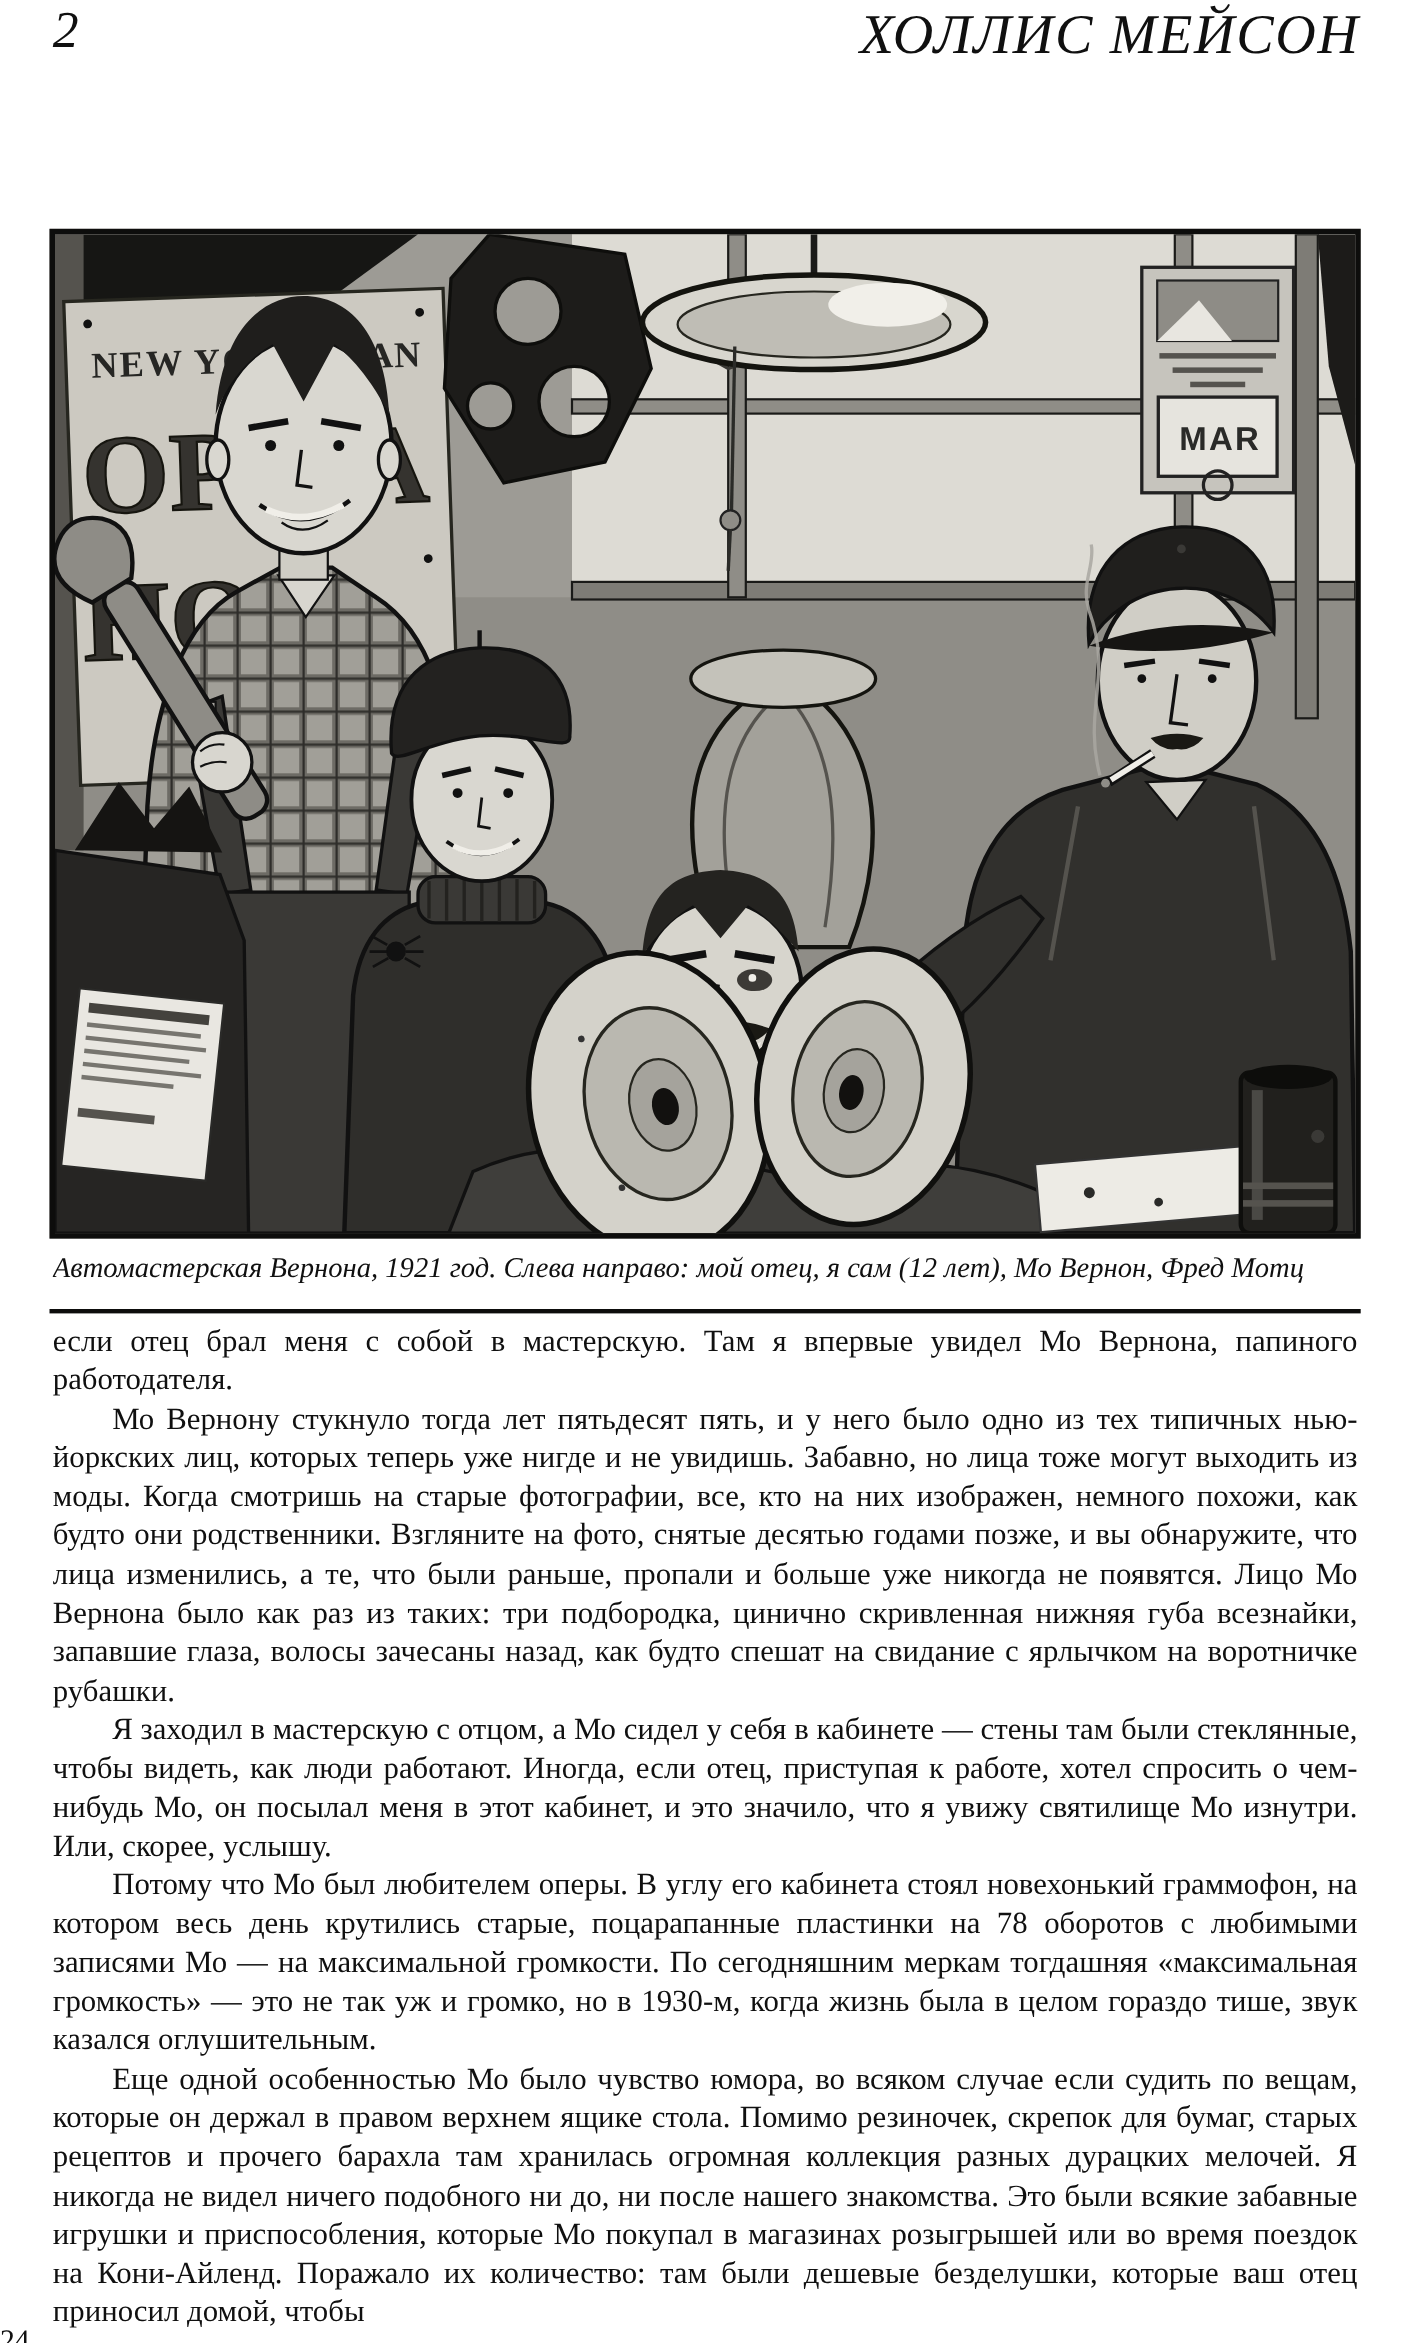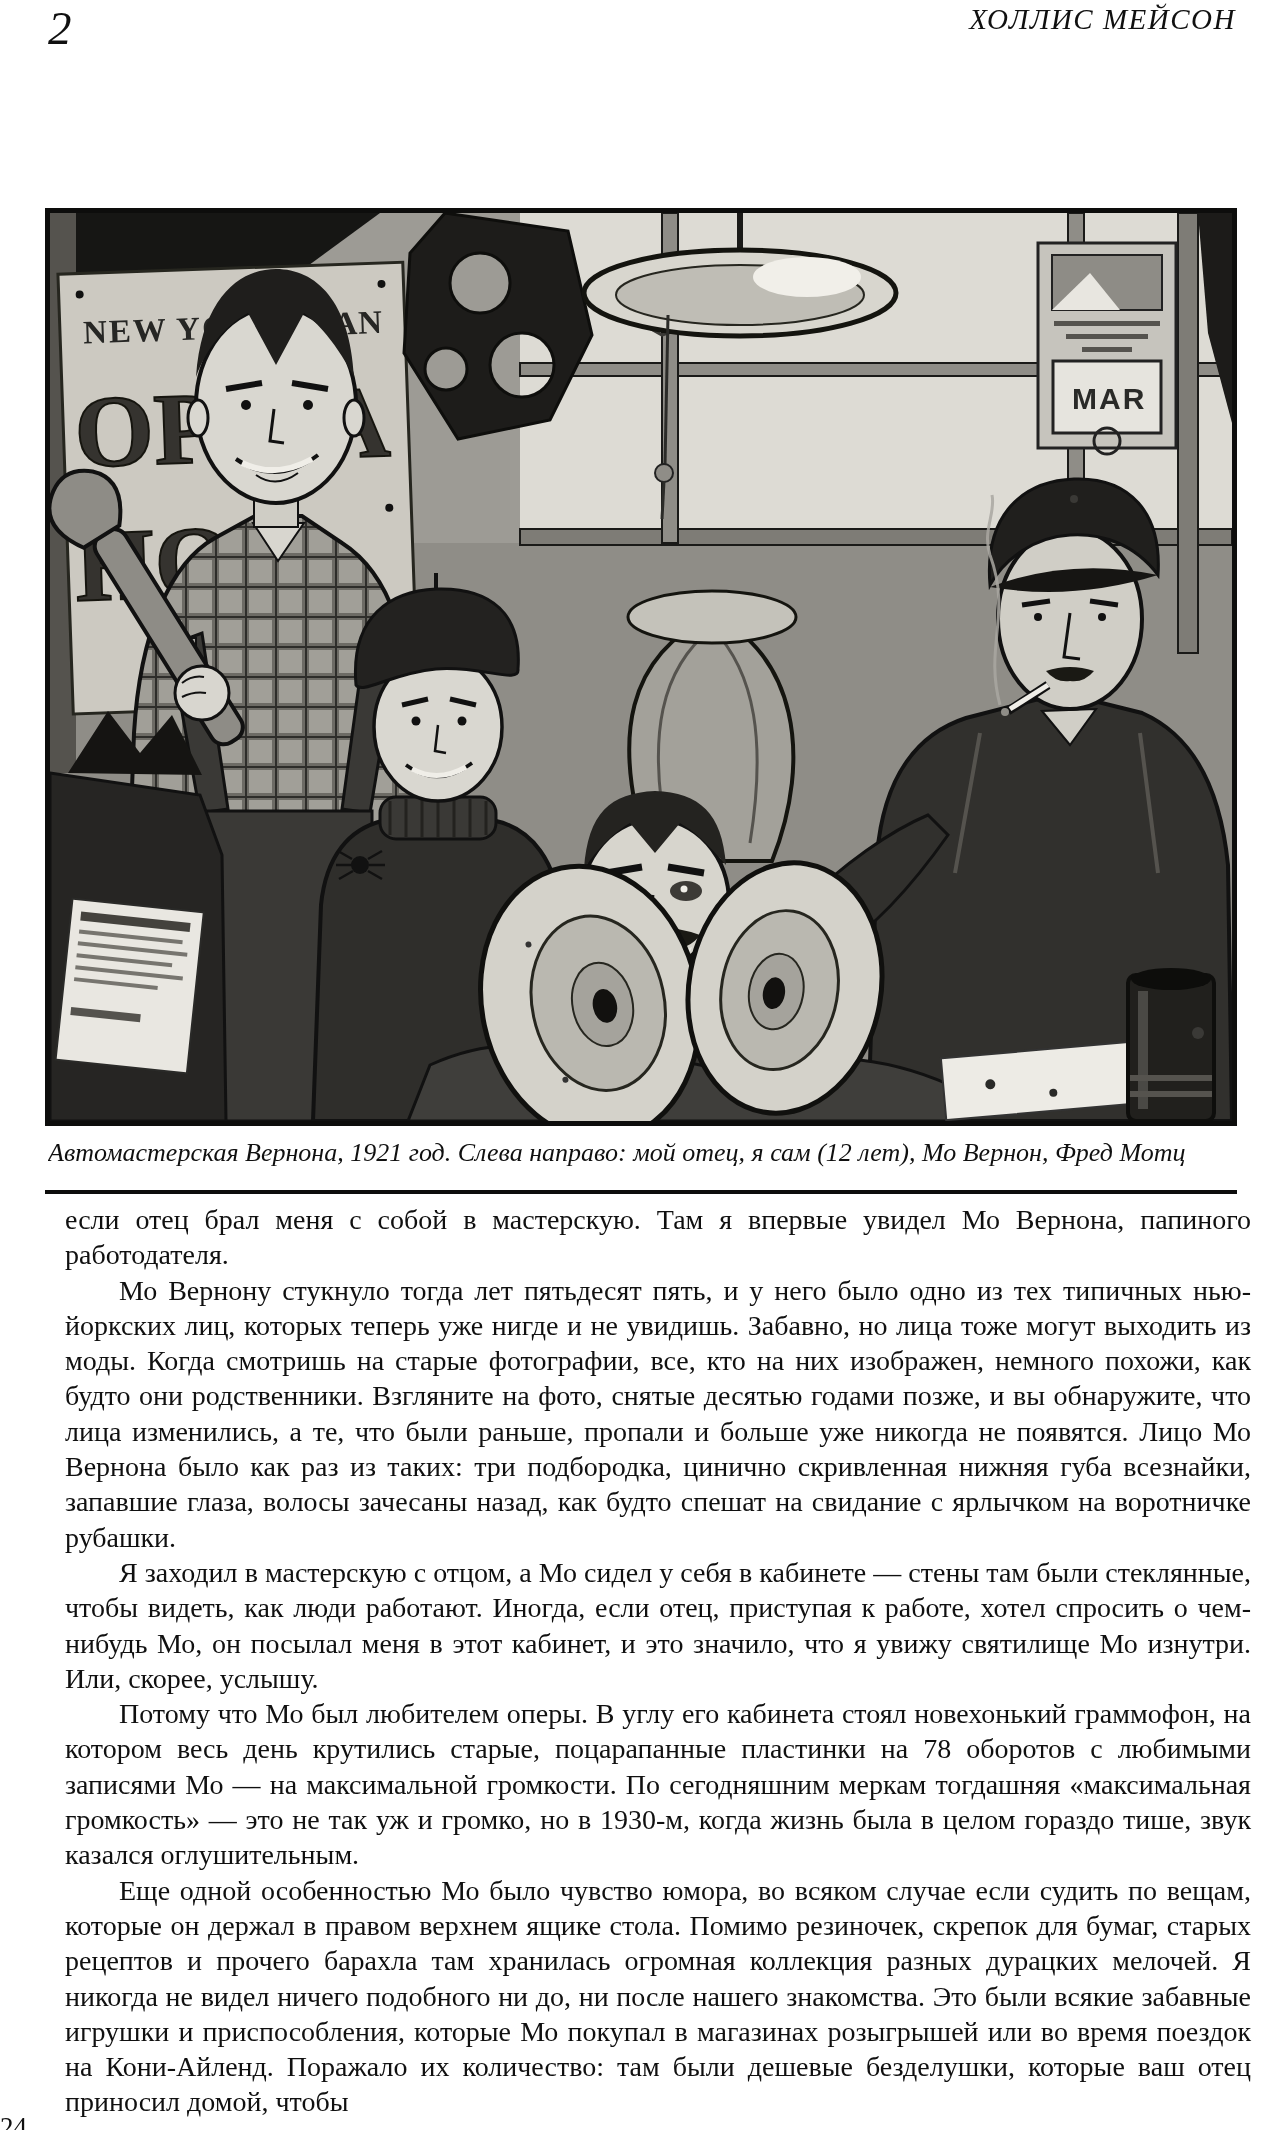--- a/index.html
+++ b/index.html
@@ -4,29 +4,29 @@
 <style>
   html,body{margin:0;padding:0;}
   body{
     width:1280px;height:2130px;position:relative;overflow:hidden;
     background:#ffffff;color:#101010;
     font-family:"Liberation Serif", serif;
   }
   .header{position:absolute;top:4px;left:48px;width:1188px;
     display:flex;justify-content:space-between;align-items:flex-start;}
   .pagenum{font-style:italic;font-size:47px;line-height:1.05;}
-  .runhead{font-style:italic;font-size:29px;line-height:1.1;letter-spacing:1.5px;}
+  .runhead{font-style:italic;font-size:51px;line-height:1.1;letter-spacing:1.5px;}
   .figure{position:absolute;left:45px;top:208px;width:1192px;height:918px;
     box-sizing:border-box;border:5px solid #0d0d0c;background:#aeaca6;}
   .figure svg{display:block;width:100%;height:100%;}
   .caption{position:absolute;left:48px;top:1138px;width:1190px;
     font-style:italic;font-size:26px;white-space:nowrap;overflow:hidden;}
   .rule{position:absolute;left:45px;top:1190px;width:1192px;height:4px;background:#0d0d0c;}
   .bodytext{position:absolute;left:48px;top:1202px;width:1186px;
-    font-size:28px;line-height:35.3px;text-align:justify;margin-left:17px;}
+    font-size:28px;line-height:35.3px;text-align:justify;}
   .bodytext p{margin:0;text-indent:54px;}
   .bodytext p.cont{text-indent:0;}
   .footnum{position:absolute;left:0px;top:2112px;font-size:27px;}
   text{font-family:"Liberation Serif", serif;}
   .sans{font-family:"Liberation Sans", sans-serif;}
 </style>
 </head>
 <body>
 
 <div class="header">

